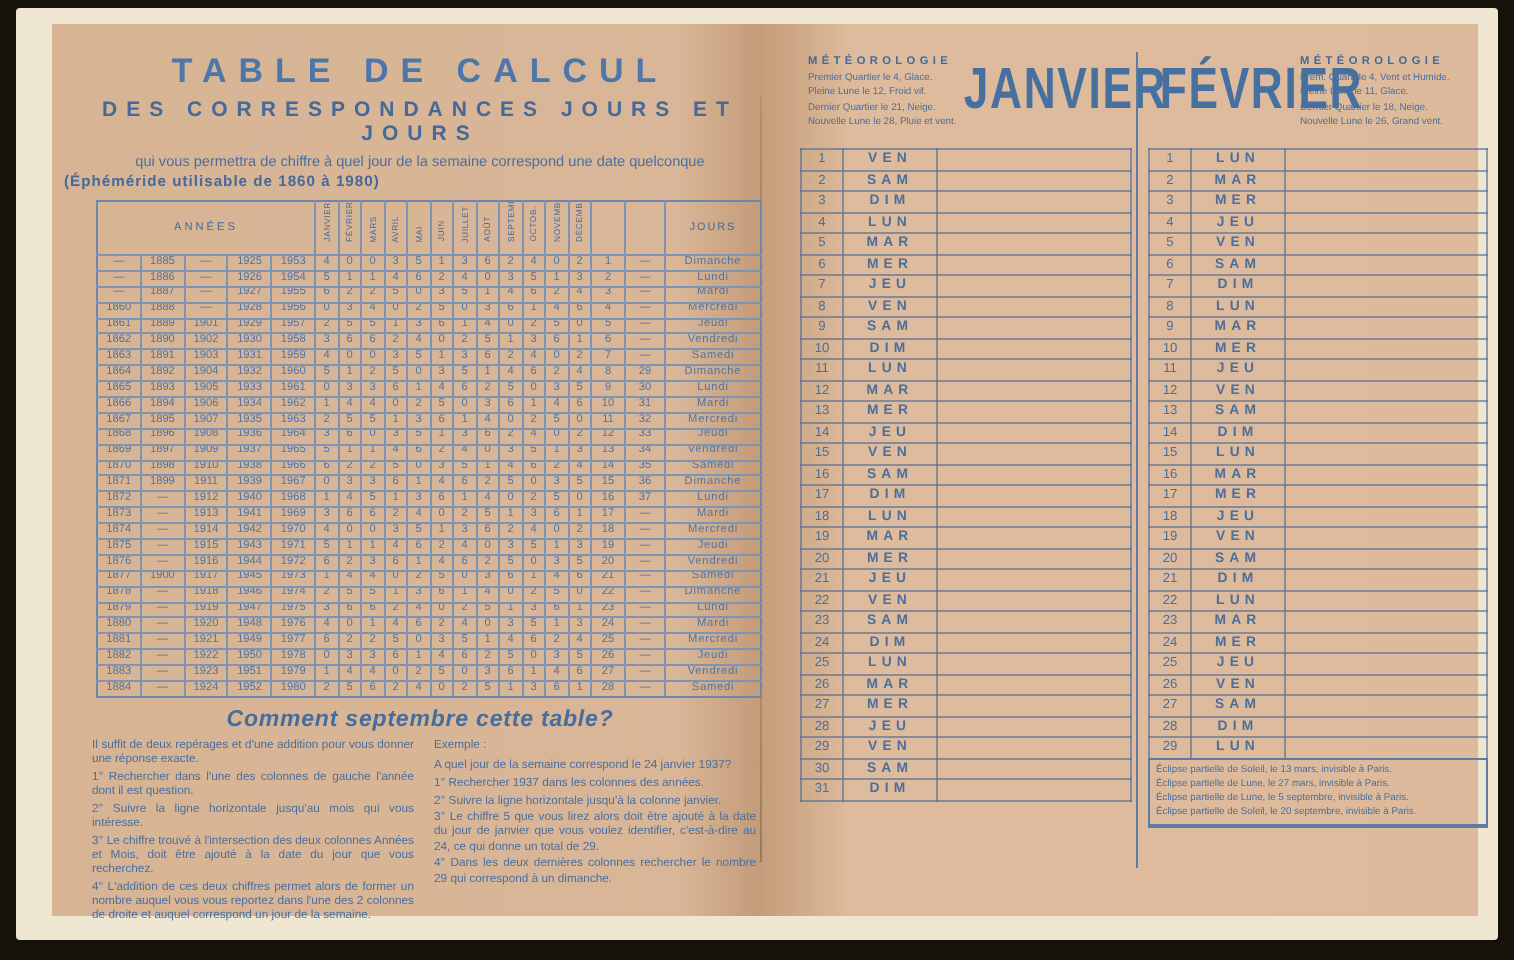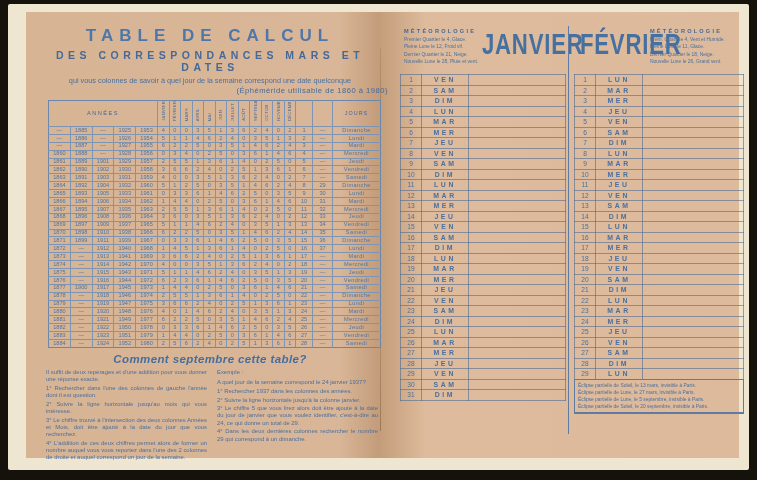--- a/index.html
+++ b/index.html
@@ -16,21 +16,21 @@
   .page { position:absolute; top:0; bottom:0; color:#4a6f9f; }
   .page-left  { left:6px;  width:356px; }
   .page-right { left:366px; right:2px; }
 
   
   .lp-title { margin-top:14px; text-align:center; font-size:17px; letter-spacing:6px;
     color:#4d77aa; font-weight:600; }
   .lp-subtitle { margin-top:3px; text-align:center; font-size:10.5px; letter-spacing:4.5px;
     color:#44699a; font-weight:bold; }
   .lp-tagline { margin-top:3px; text-align:center; font-size:7.3px; color:#4a6f9f; }
-  .lp-ephemeris { margin-top:1px; text-align:right; font-size:7.6px; font-weight:normal;
+  .lp-ephemeris { margin-top:1px; text-align:left; font-size:7.6px; font-weight:bold;
     color:#44699a; letter-spacing:.5px; }
 
   table.calc { border-collapse:collapse; table-layout:fixed; margin:5px 0 0 16px;
     width:333px; }
   table.calc th, table.calc td { border:0.6px solid #7d95b5; text-align:center;
     font-weight:normal; overflow:hidden; white-space:nowrap; }
   table.calc th { height:21px; vertical-align:bottom; padding-bottom:1px; }
   table.calc td { height:7.9px; font-size:5.6px; line-height:1; color:#4f74a3; padding:0; }
   .th-years { font-size:5.6px; letter-spacing:1.5px; vertical-align:middle !important;
     color:#44699a; }
@@ -85,22 +85,22 @@
 </head>
 <body>
 
 <div class="scan">
   <div class="sheet">
     <div class="spread">
       <div class="gutter-thread"></div>
 
       <div class="page page-left">
         <div class="lp-title">TABLE DE CALCUL</div>
-        <div class="lp-subtitle">DES CORRESPONDANCES MARS ET DATES</div>
-        <div class="lp-tagline">qui vous colonnes de savoir à quel jour de la semaine correspond une date quelconque</div>
+        <div class="lp-subtitle">DES CORRESPONDANCES JOURS ET JOURS</div>
+        <div class="lp-tagline">qui vous permettra de chiffre à quel jour de la semaine correspond une date quelconque</div>
         <div class="lp-ephemeris">(Éphéméride utilisable de 1860 à 1980)</div>
 
         <table class="calc">
           <thead>
               <tr id="calc-head">
                 <th class="th-years" colspan="5">ANNÉES</th>
                 <th class="th-month" style="width: 11.5px;"><span>JANVIER</span></th>
                 <th class="th-month" style="width: 11.5px;"><span>FÉVRIER</span></th>
                 <th class="th-month" style="width: 11.5px;"><span>MARS</span></th>
                 <th class="th-month" style="width: 11.5px;"><span>AVRIL</span></th>

